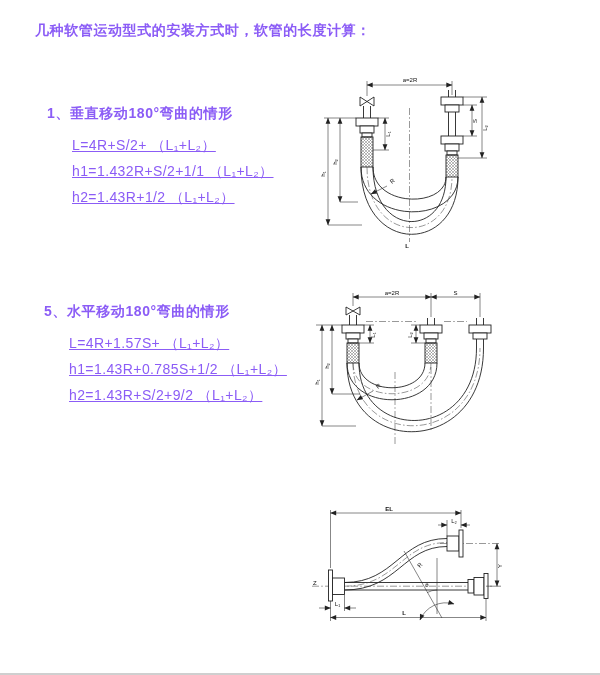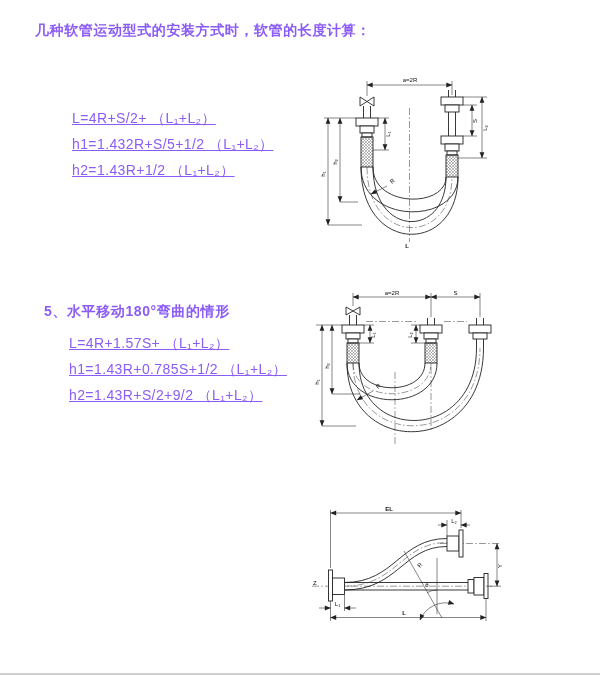--- a/index.html
+++ b/index.html
@@ -27,23 +27,24 @@
   .big{font-size:10px;font-weight:700;}
 </style>
 </head>
 <body>
 
 <div class="page">
 
   <div class="title">几种软管运动型式的安装方式时，软管的长度计算：</div>
 
   <div class="sec" style="left:47px;top:105px">
+    <div class="sec-h">1、垂直移动180°弯曲的情形</div>
     <div class="formulas">
       <div class="f">L=4R+S/2+ （L₁+L₂）</div>
-      <div class="f">h1=1.432R+S/5+1/2 （L₁+L₂）</div>
+      <div class="f">h1=1.432R+S/2+1/1 （L₁+L₂）</div>
       <div class="f">h2=1.43R+1/2 （L₁+L₂）</div>
     </div>
   </div>
 
   <div class="sec" style="left:44px;top:303px">
     <div class="sec-h">5、水平移动180°弯曲的情形</div>
     <div class="formulas">
       <div class="f">L=4R+1.57S+ （L₁+L₂）</div>
       <div class="f">h1=1.43R+0.785S+1/2 （L₁+L₂）</div>
       <div class="f">h2=1.43R+S/2+9/2 （L₁+L₂）</div>

